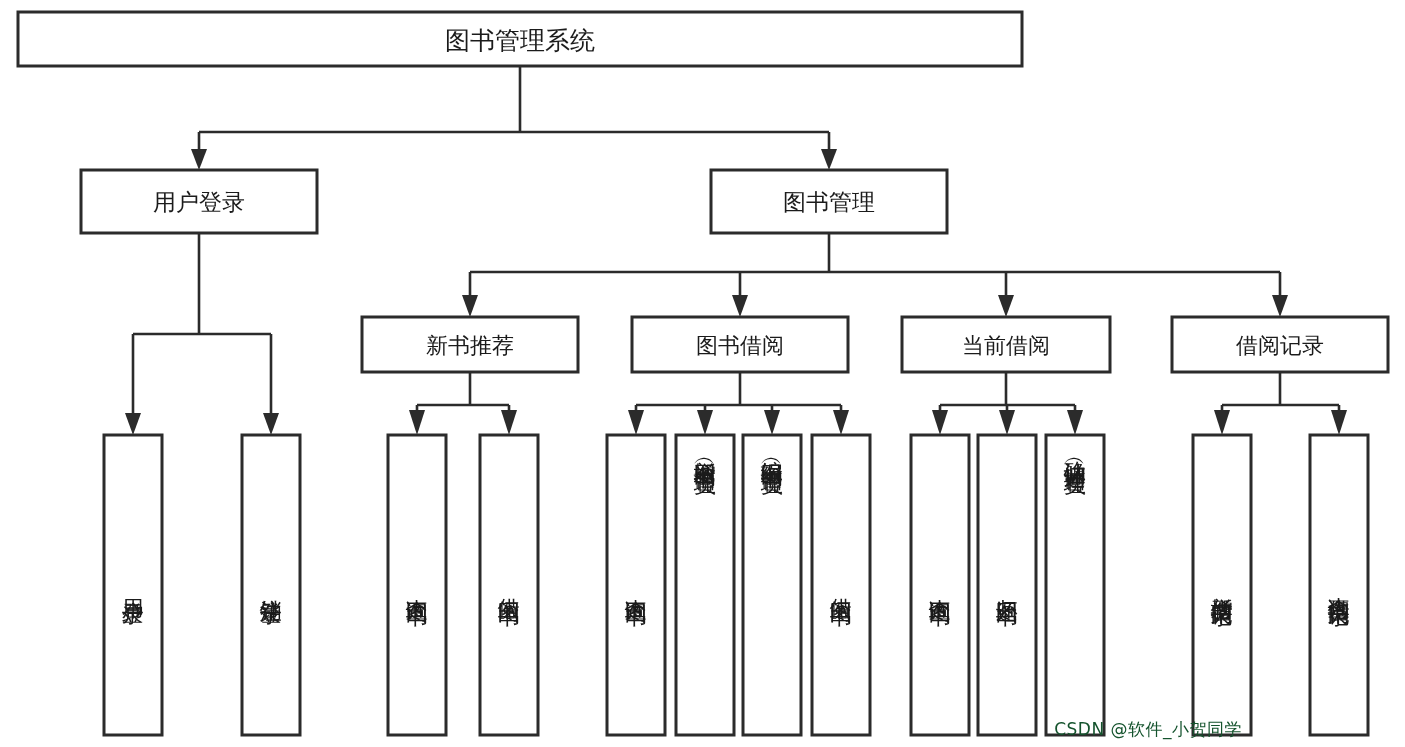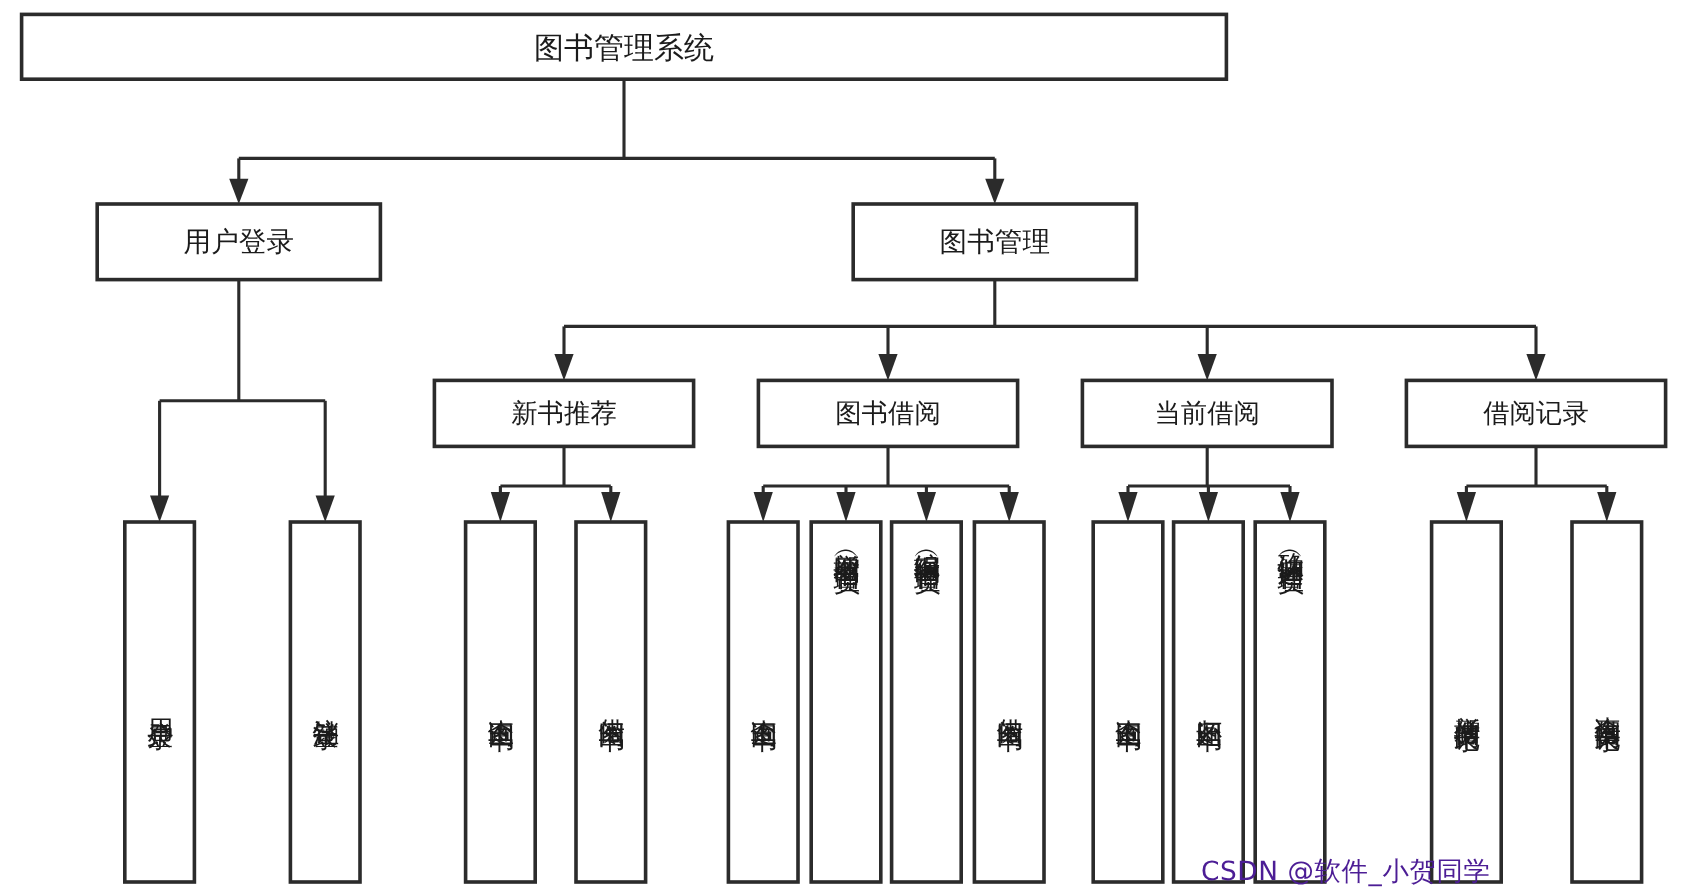--- a/index.html
+++ b/index.html
@@ -51,22 +51,22 @@
     line-height:1.06;
     letter-spacing:2px;
     color:#1b1b1b;
     white-space:nowrap;
   }
   .watermark{
     position:absolute;
     right:8px;
     bottom:6px;
     font-family:"DejaVu Sans","Liberation Sans",sans-serif;
-    font-size:22px;
-    color:#4c1d95;
+    font-size:17px;
+    color:#14532d;
     white-space:nowrap;
     letter-spacing:0.5px;
   }
 </style>
 </head>
 <body>
 
 <div id="diagram-root">
 
   <svg id="flow" viewBox="0 0 1405 747">

